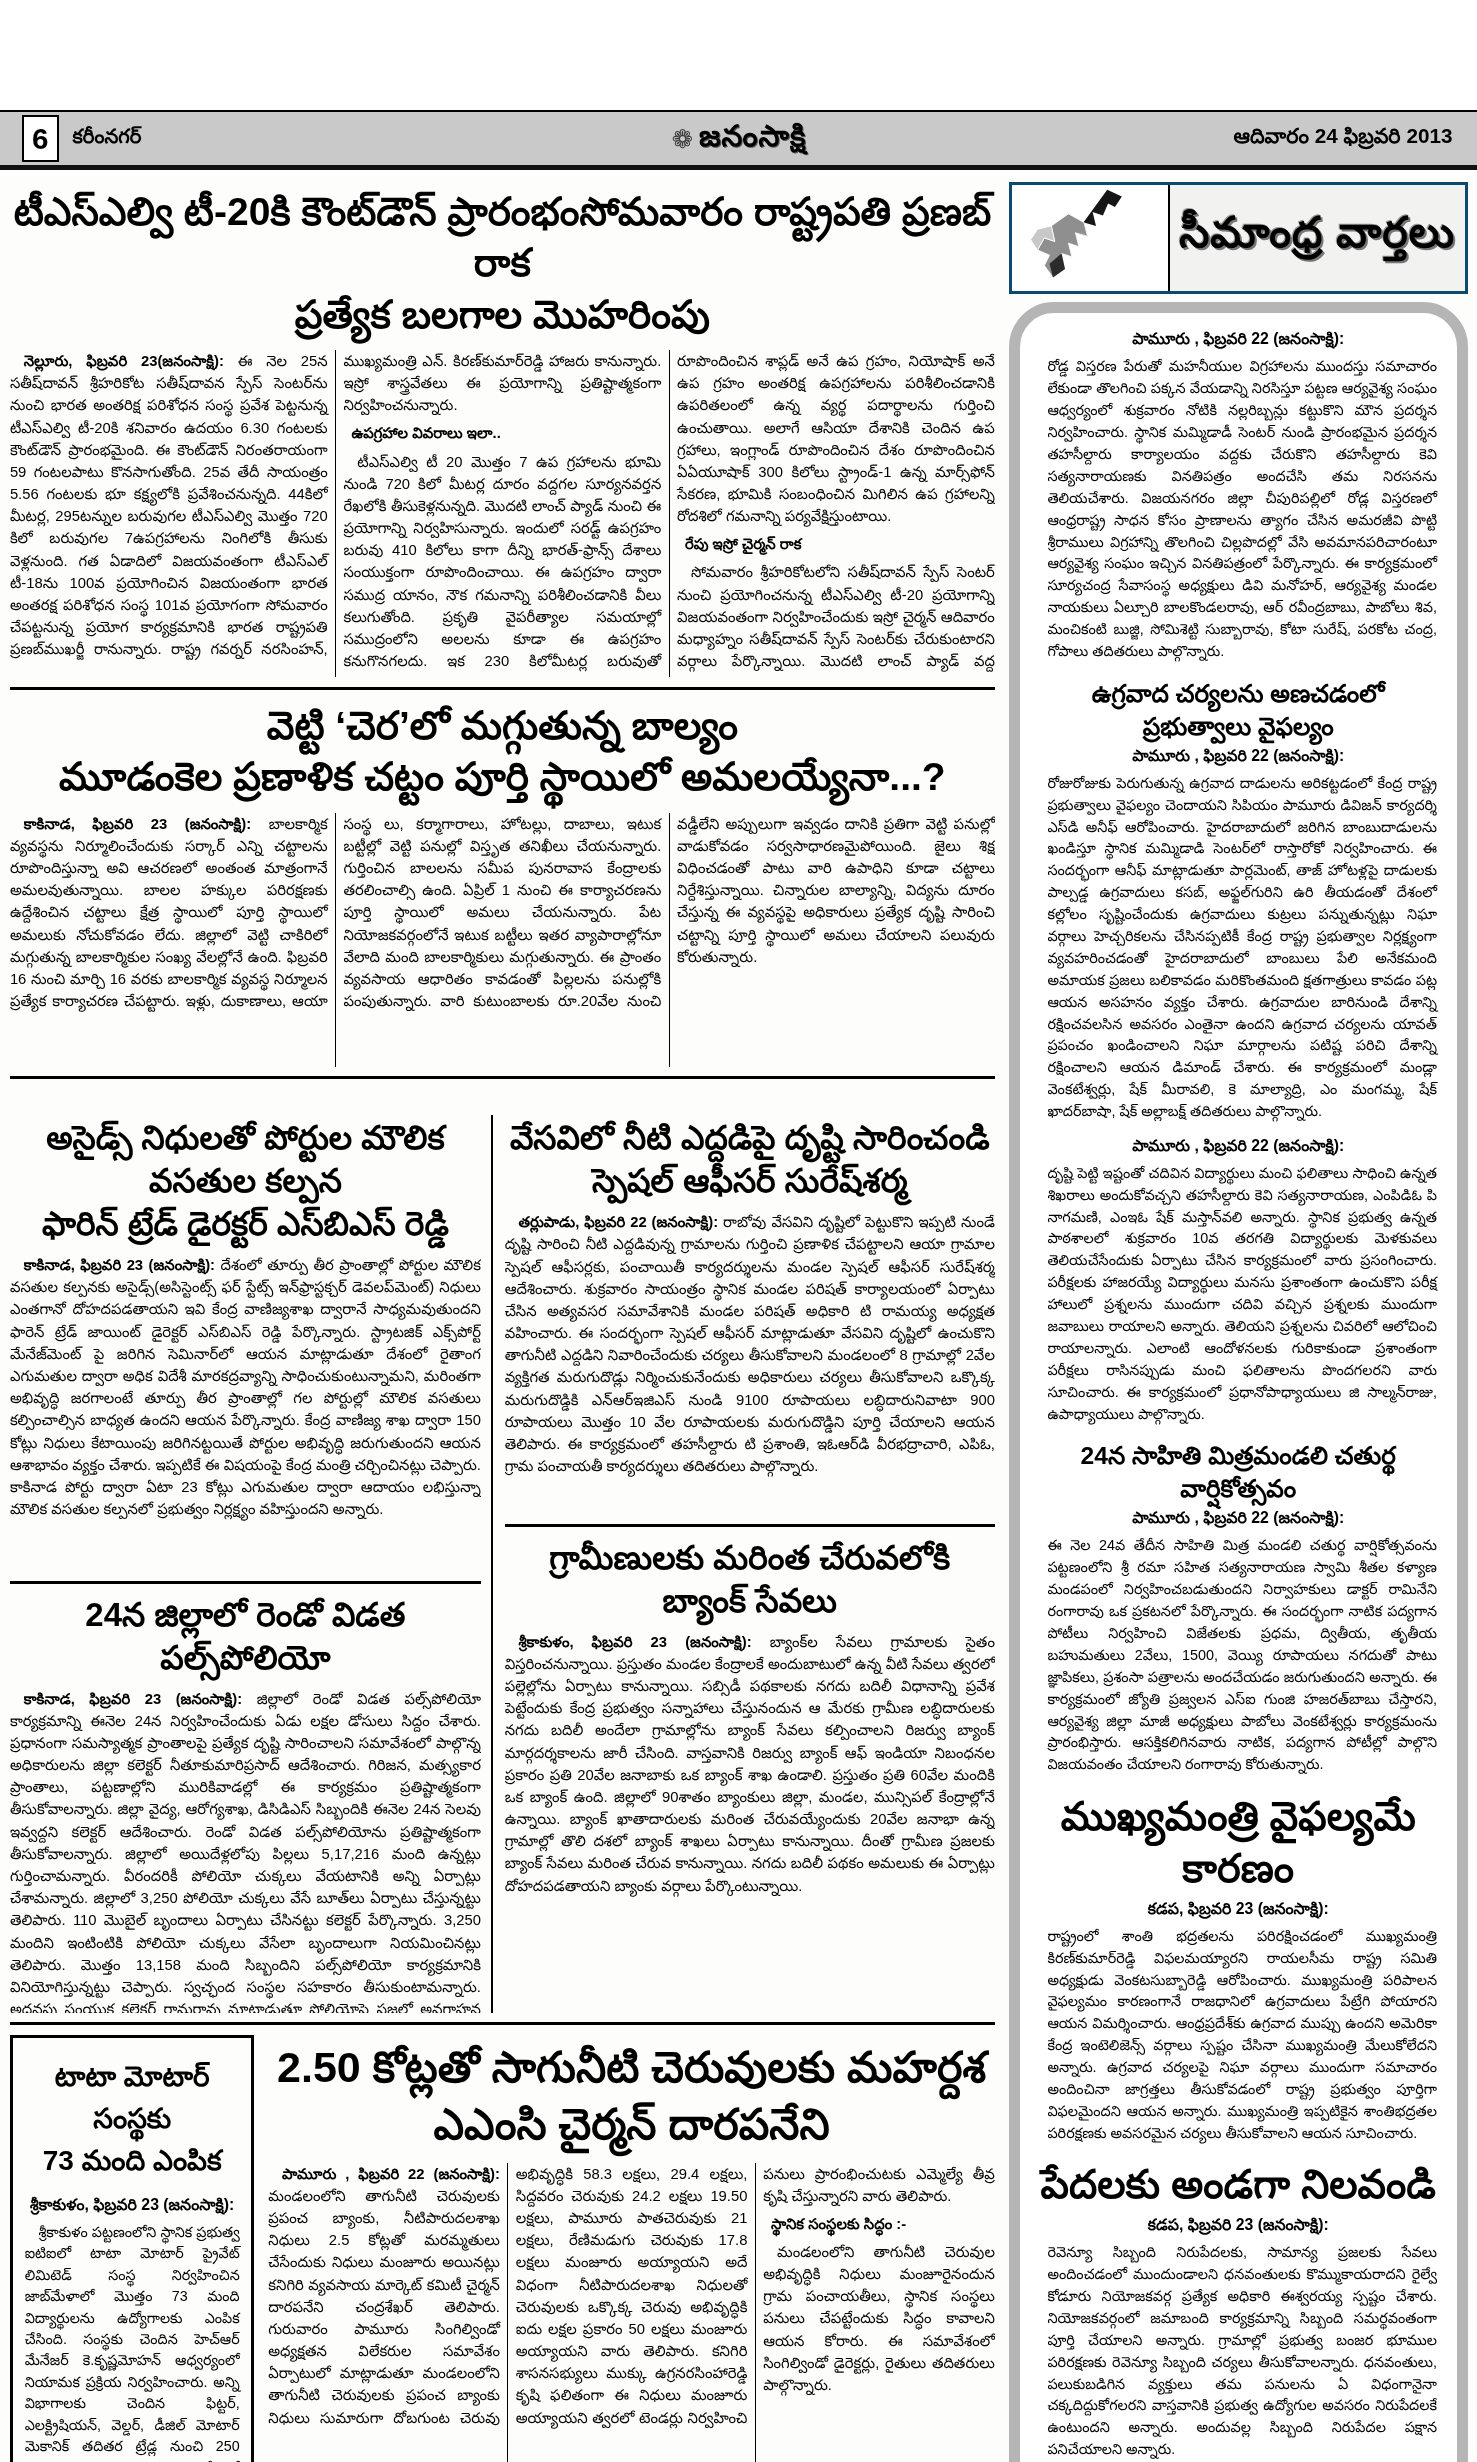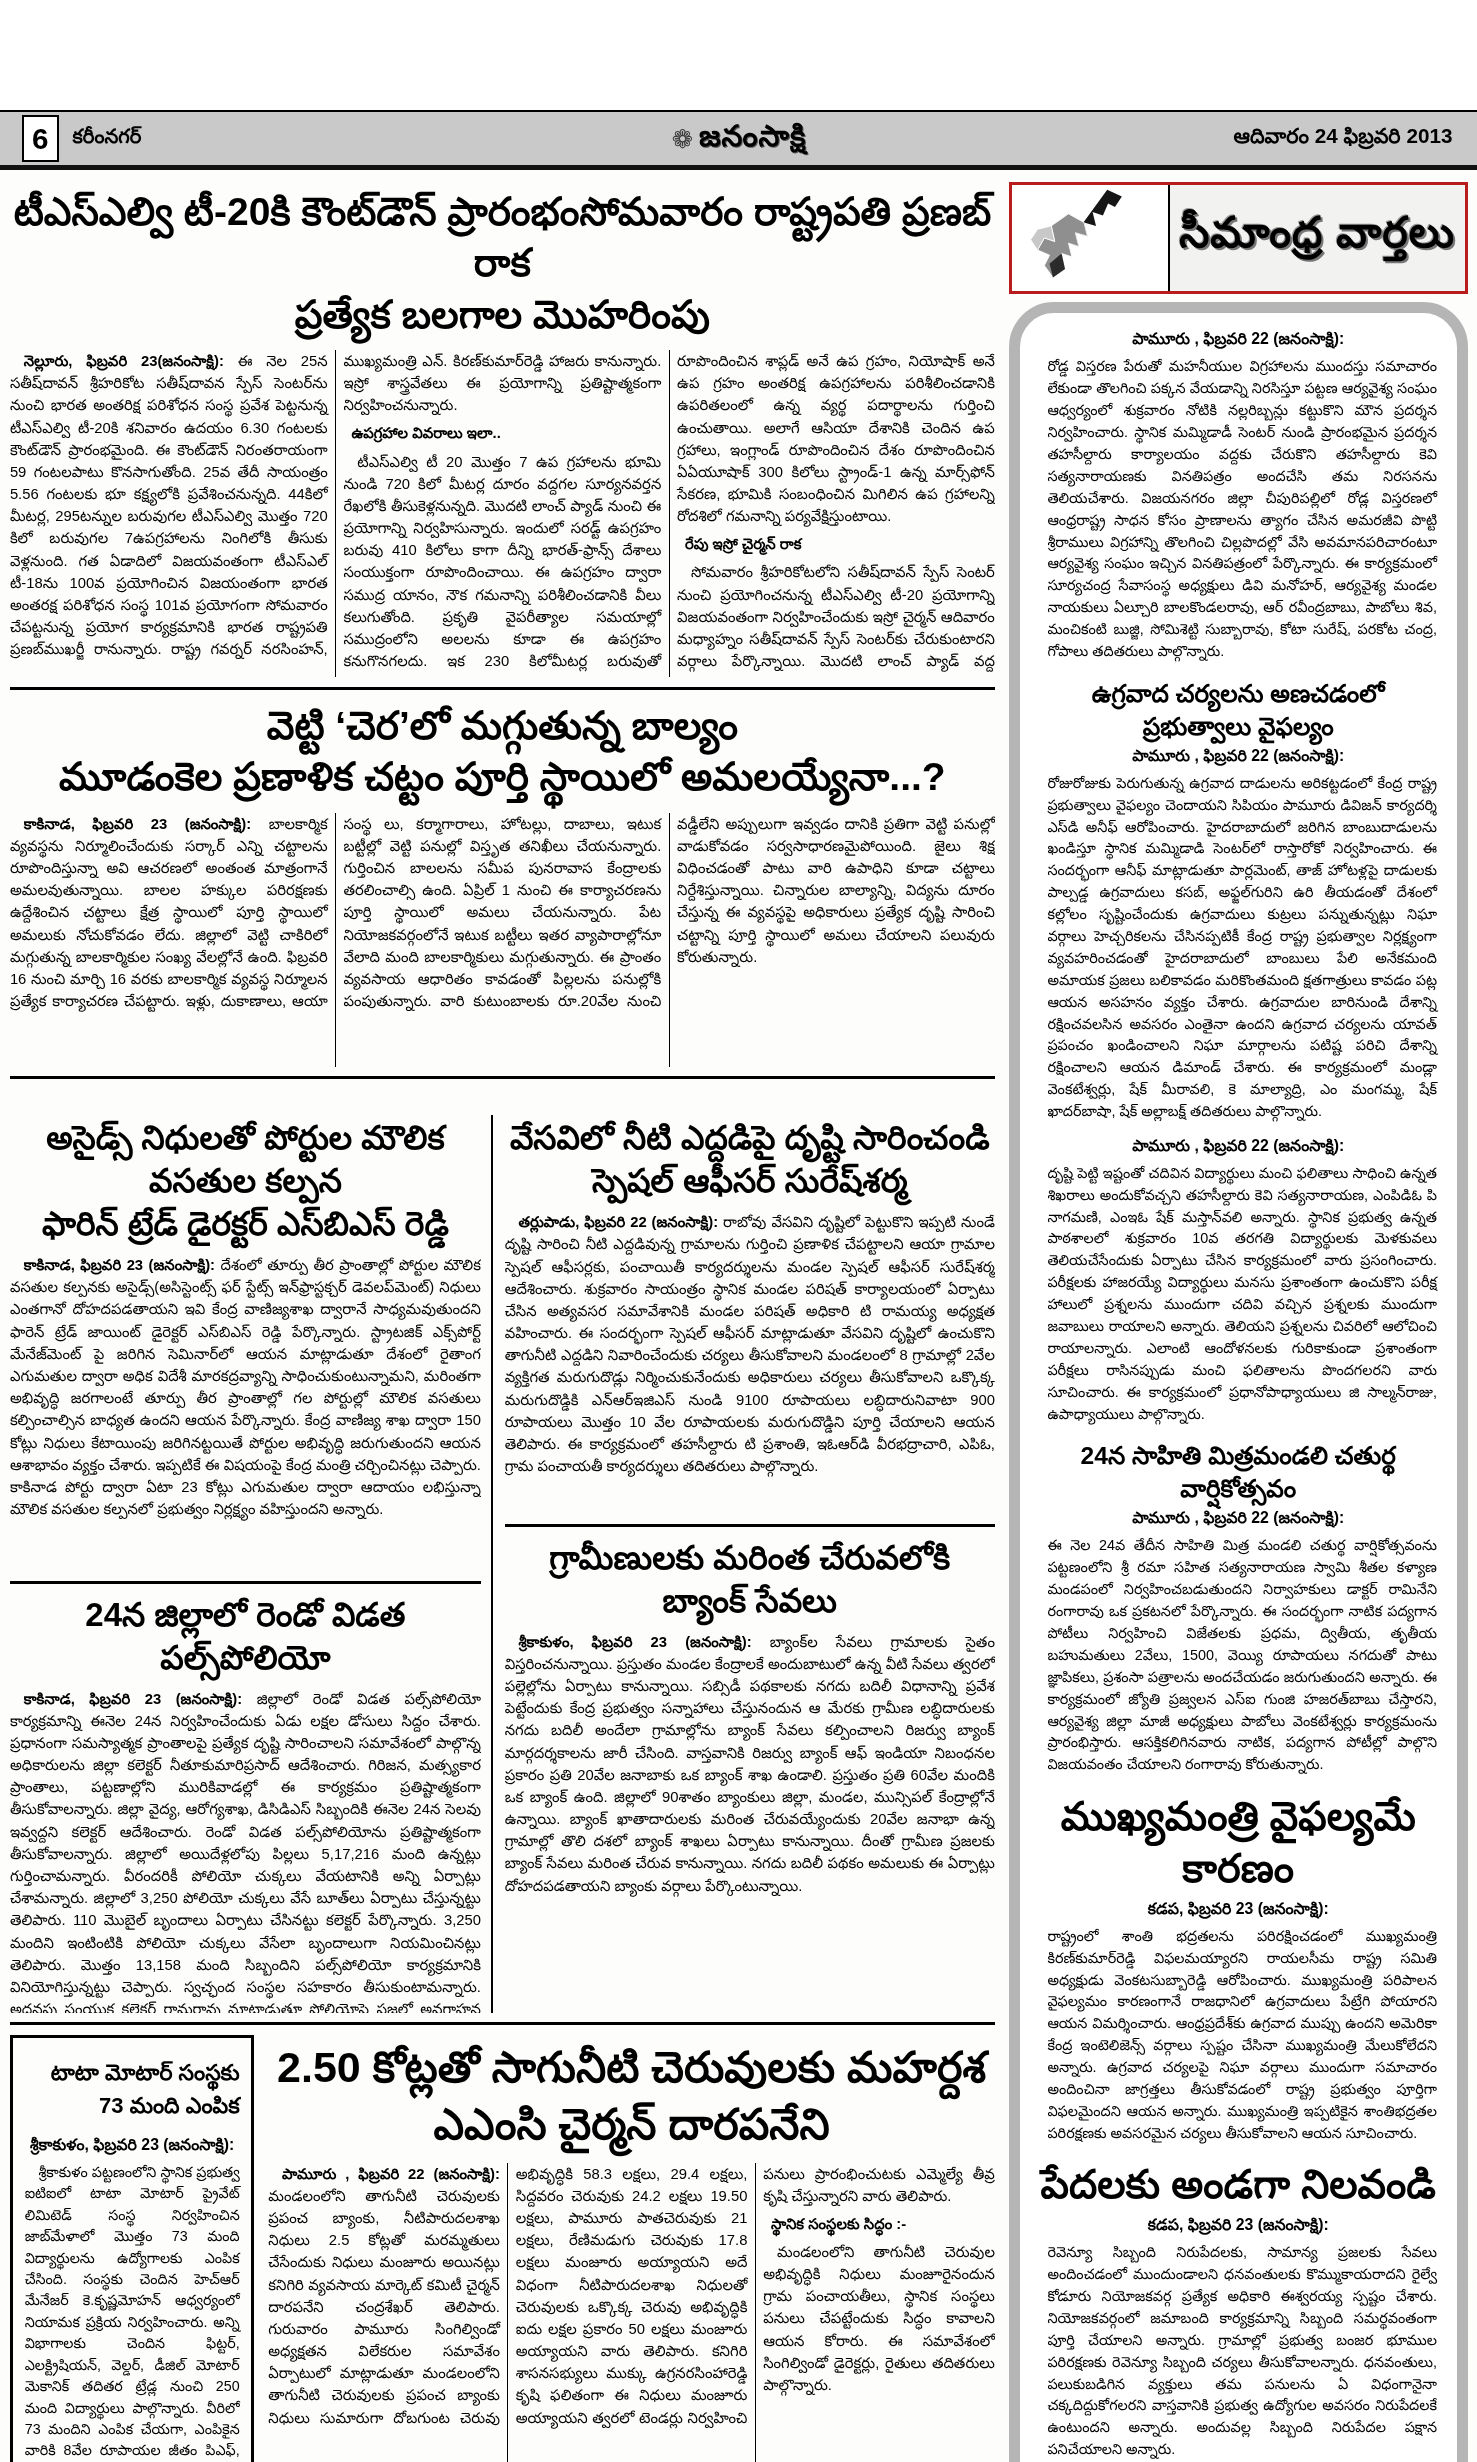--- a/index.html
+++ b/index.html
@@ -33,25 +33,25 @@
 
   .row-split{display:flex;gap:0;margin-top:36px;}
   .row-split .colL{width:49%;padding-right:9.9px;border-right:2px solid #000;}
   .row-split .colR{width:51%;padding-left:11.8px;}
 
   .clip{overflow:hidden;}
 
   
   .bottom-row{display:flex;gap:13.8px;margin-top:7.9px;}
   .tata-box{flex:0 0 215px;border:3px solid #000;padding:9.9px 11.8px;height:465px;overflow:hidden;}
-  .tata-box .hl{font-size:22px;font-weight:bold;text-align:right;line-height:1.5;margin:7.9px 0 13.8px 0;}
+  .tata-box .hl{font-size:28px;font-weight:bold;text-align:center;line-height:1.5;margin:7.9px 0 13.8px 0;}
   .tanks-art{flex:1;min-width:0;}
 
   
-  .side-head{border:3px solid #b91c1c;height:106px;display:flex;align-items:stretch;background:#f2f2f0;}
+  .side-head{border:3px solid #0c4a6e;height:106px;display:flex;align-items:stretch;background:#f2f2f0;}
   .side-head .mapwrap{flex:0 0 156px;border-right:2px solid #000;display:flex;align-items:center;justify-content:center;background:#fff;}
   .side-head .titlewrap{flex:1;display:flex;align-items:center;justify-content:center;}
   .side-title{font-size:43px;font-weight:900;letter-spacing:1px;text-shadow:2px 2px 0 #777,-1px -1px 0 #999;}
   .round-frame{margin-top:7.9px;border:11.8px solid #b5b5b5;border-radius:45px;background:#fff;padding:15.8px 19.7px;height:2177px;overflow:hidden;}
   .sb-art{margin-bottom:13.8px;}
   .sb-hl-md{font-size:24.6px;font-weight:bold;text-align:center;line-height:1.35;margin:3.9px 0 3.9px 0;}
   .sb-hl-xl{font-size:40px;font-weight:900;text-align:center;line-height:1.3;margin:11.8px 0 5.9px 0;}
   .sb-dl{font-size:15.8px;font-weight:bold;text-align:center;margin:2px 0 3.9px 0;}
   .sb-body{font-size:14.4px;line-height:1.52;text-align:justify;margin-left:8px;}
 </style>

